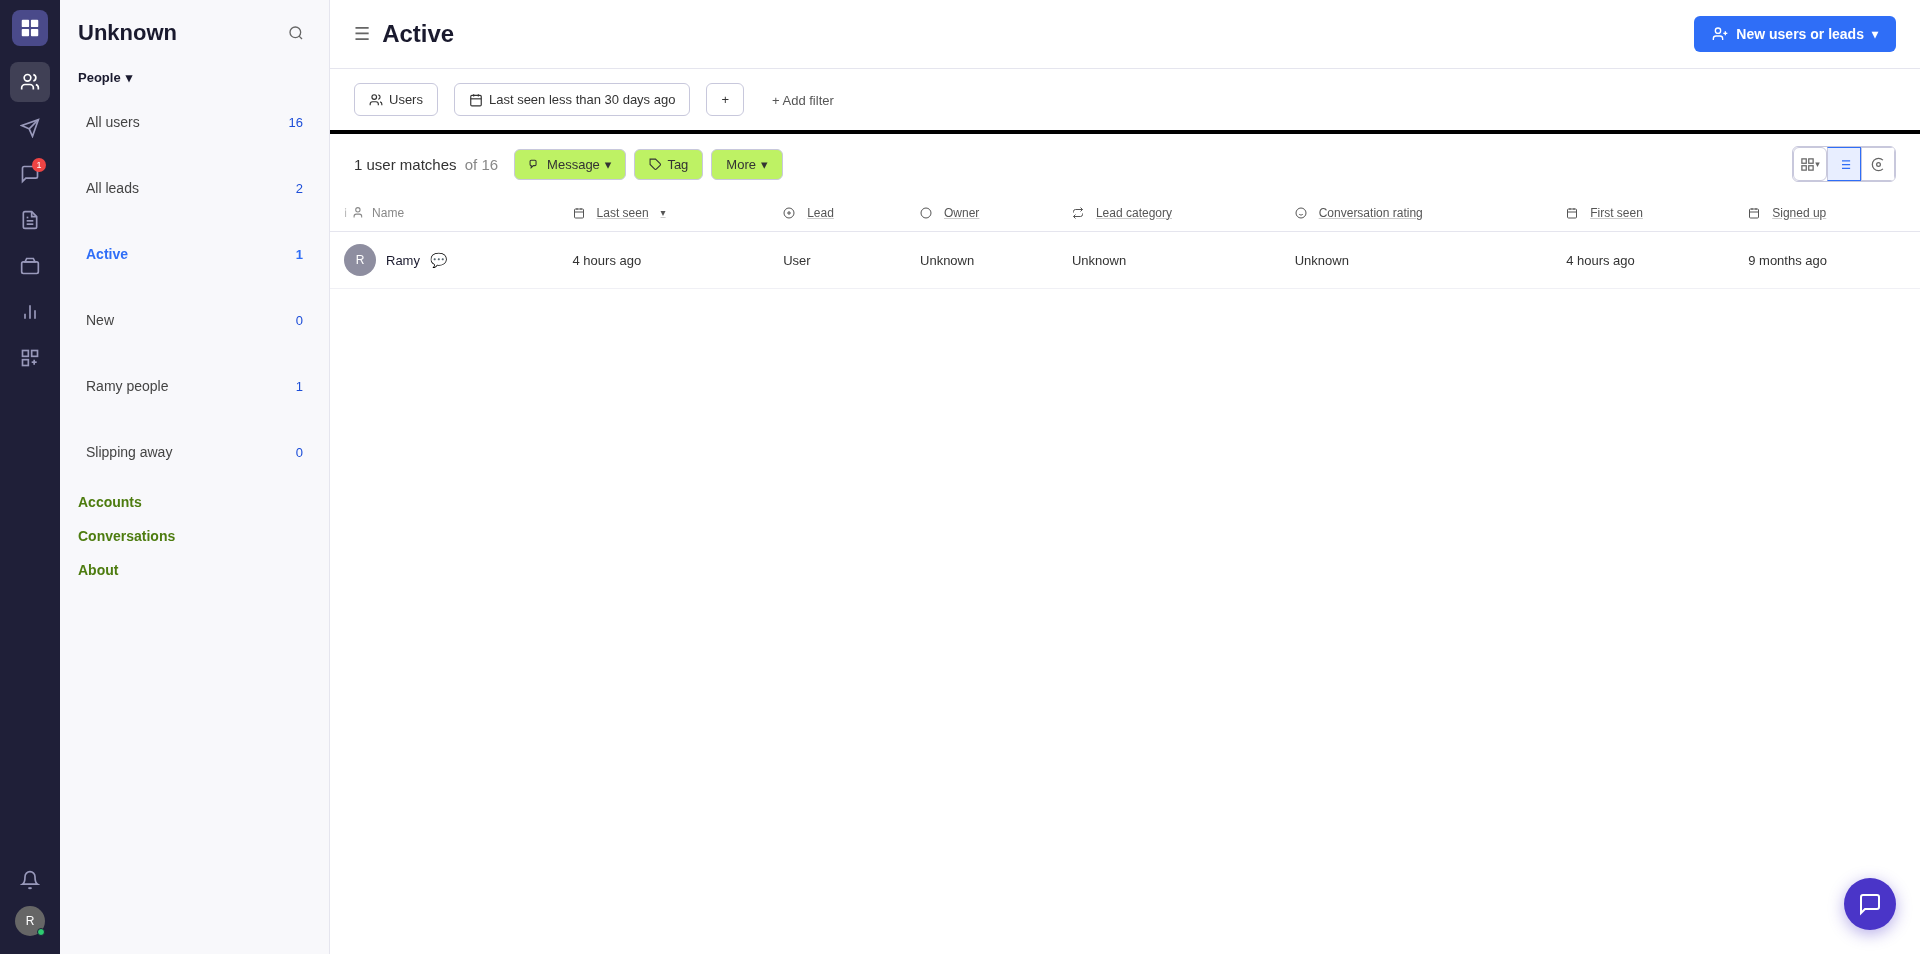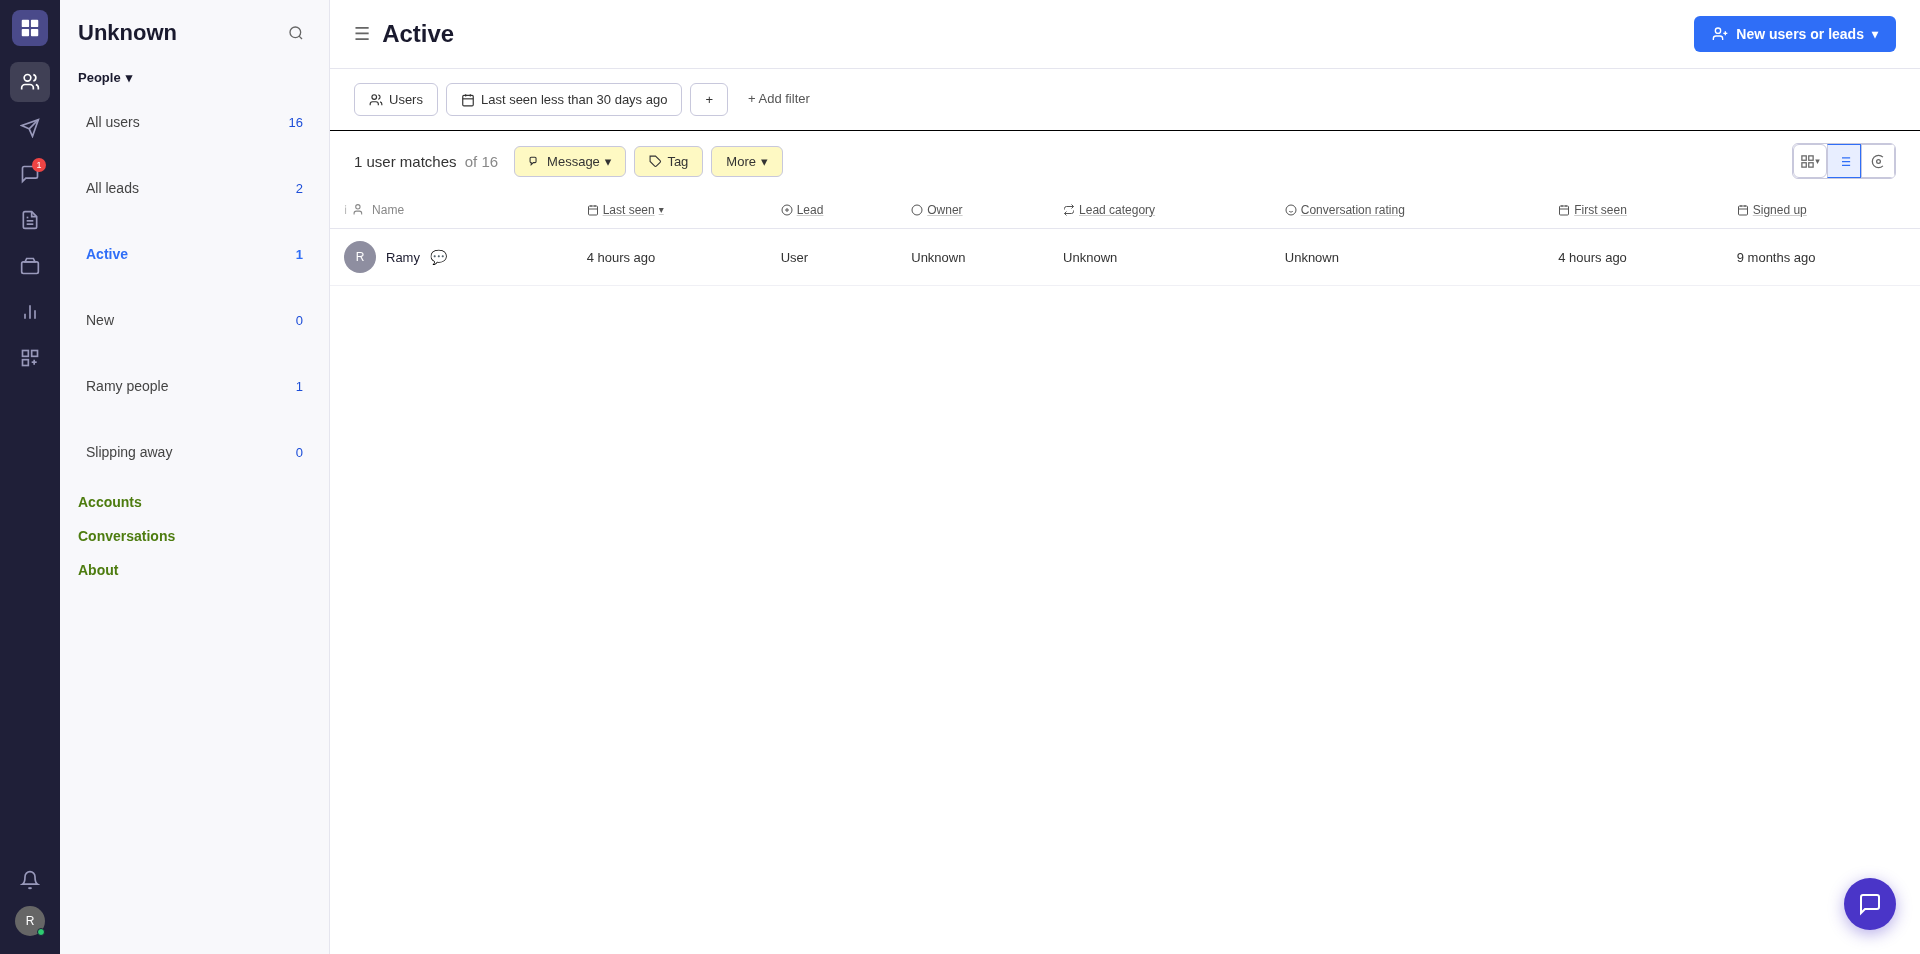--- a/index.html
+++ b/index.html
@@ -149,24 +149,24 @@
       cursor: pointer;
       display: flex;
       align-items: center;
       gap: 8px;
     }
     .new-users-btn .chevron { font-size: 12px; }
 
     
     .filter-bar {
       display: flex;
-      align-items: flex-start;
-      gap: 8px;
+      align-items: flex-end;
+      gap: 16px;
       padding: 14px 24px;
-      border-bottom: 1px solid #000000;
+      border-bottom: 4px solid #000000;
     }
     .filter-chip {
       display: flex;
       align-items: center;
       gap: 6px;
       padding: 8px 14px;
       border: 1px solid #c8c8dc;
       border-radius: 6px;
       font-size: 13px;
       color: #333;
@@ -207,21 +207,21 @@
     .action-btn {
       display: flex;
       align-items: center;
       gap: 5px;
       padding: 7px 14px;
       border: 1px solid #c8c8dc;
       border-radius: 6px;
       font-size: 13px;
       color: #333;
       cursor: pointer;
-      background: #fef9c3;
+      background: #bef264;
     }
 
     .view-toggle-group {
       display: flex;
       align-items: center;
       gap: 4px;
       margin-left: 16px;
     }
     .view-btn {
       width: 34px; height: 34px;
@@ -256,21 +256,21 @@
       font-size: 12px;
       white-space: nowrap;
     }
     th a, th .sortable {
       color: #555;
       text-decoration: underline;
       text-decoration-color: #ccc;
       cursor: pointer;
       display: flex;
       align-items: center;
-      gap: 4px;
+      gap: 12px;
     }
     tbody tr {
       border-bottom: 1px solid #f0f0f5;
       cursor: pointer;
     }
     td {
       padding: 12px 14px;
       color: #333;
       font-size: 13px;
     }

